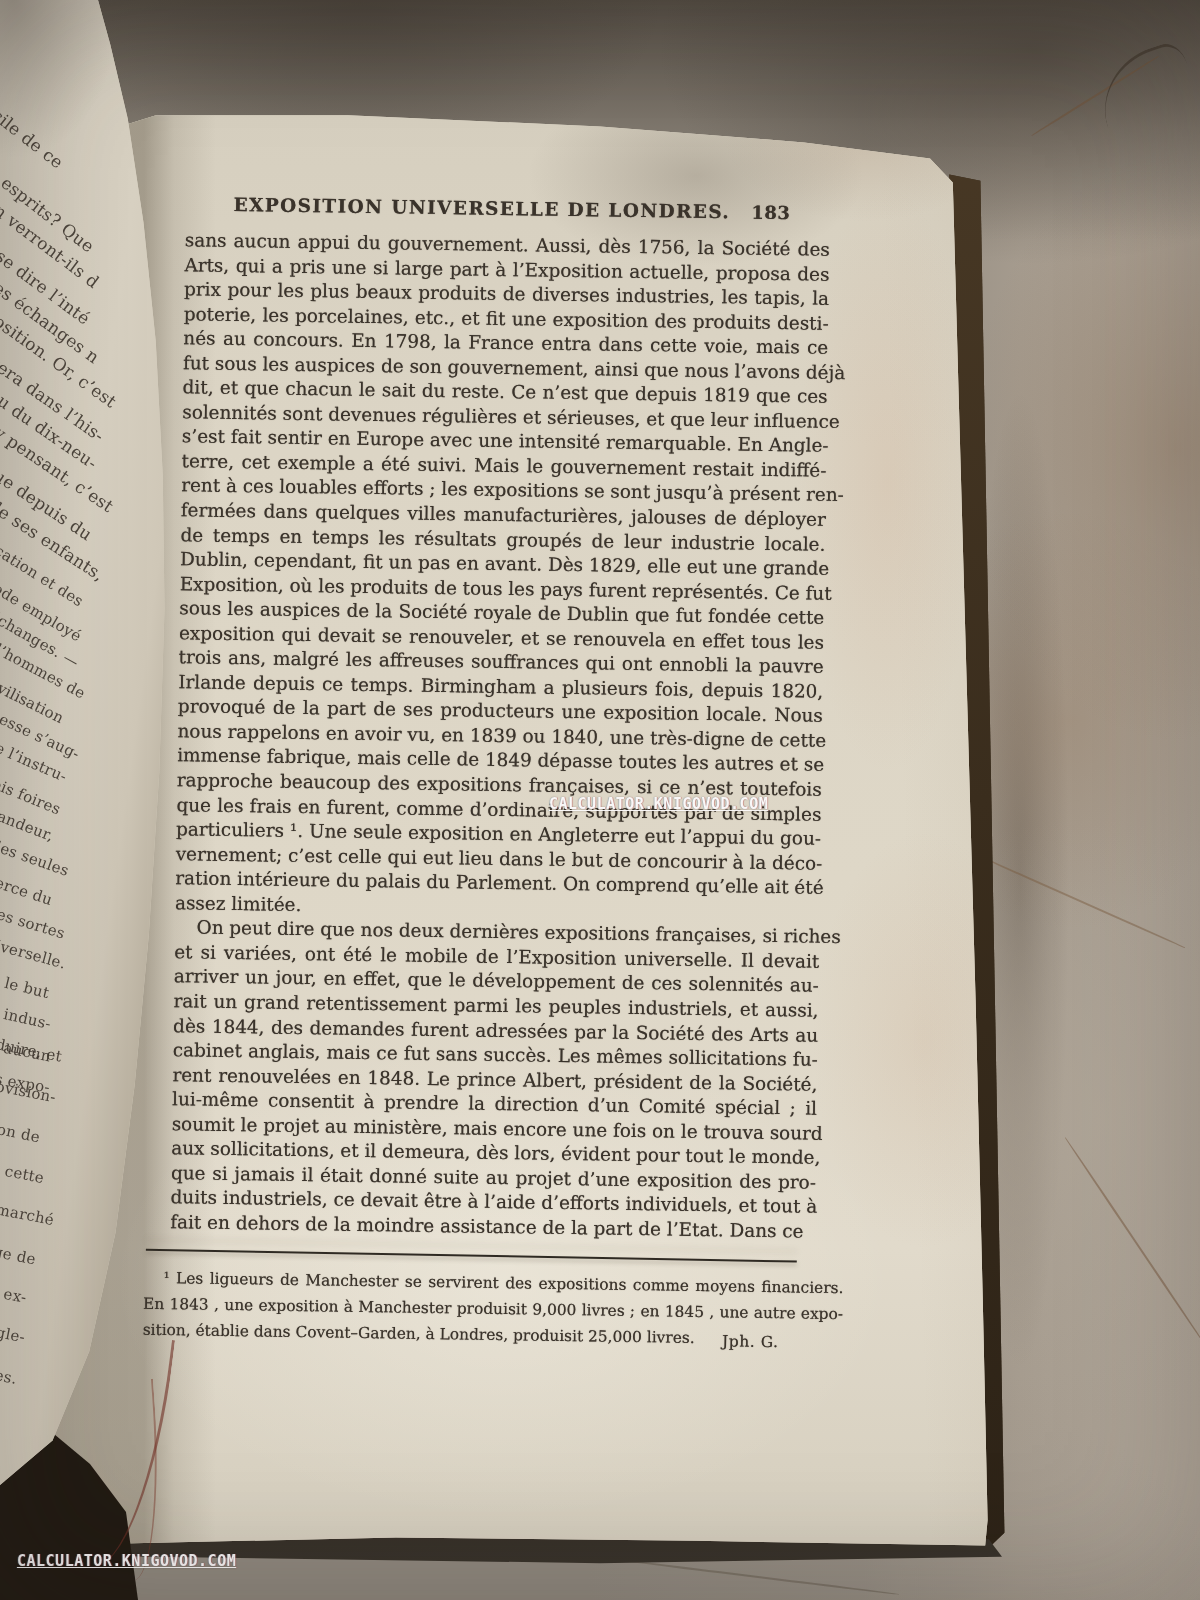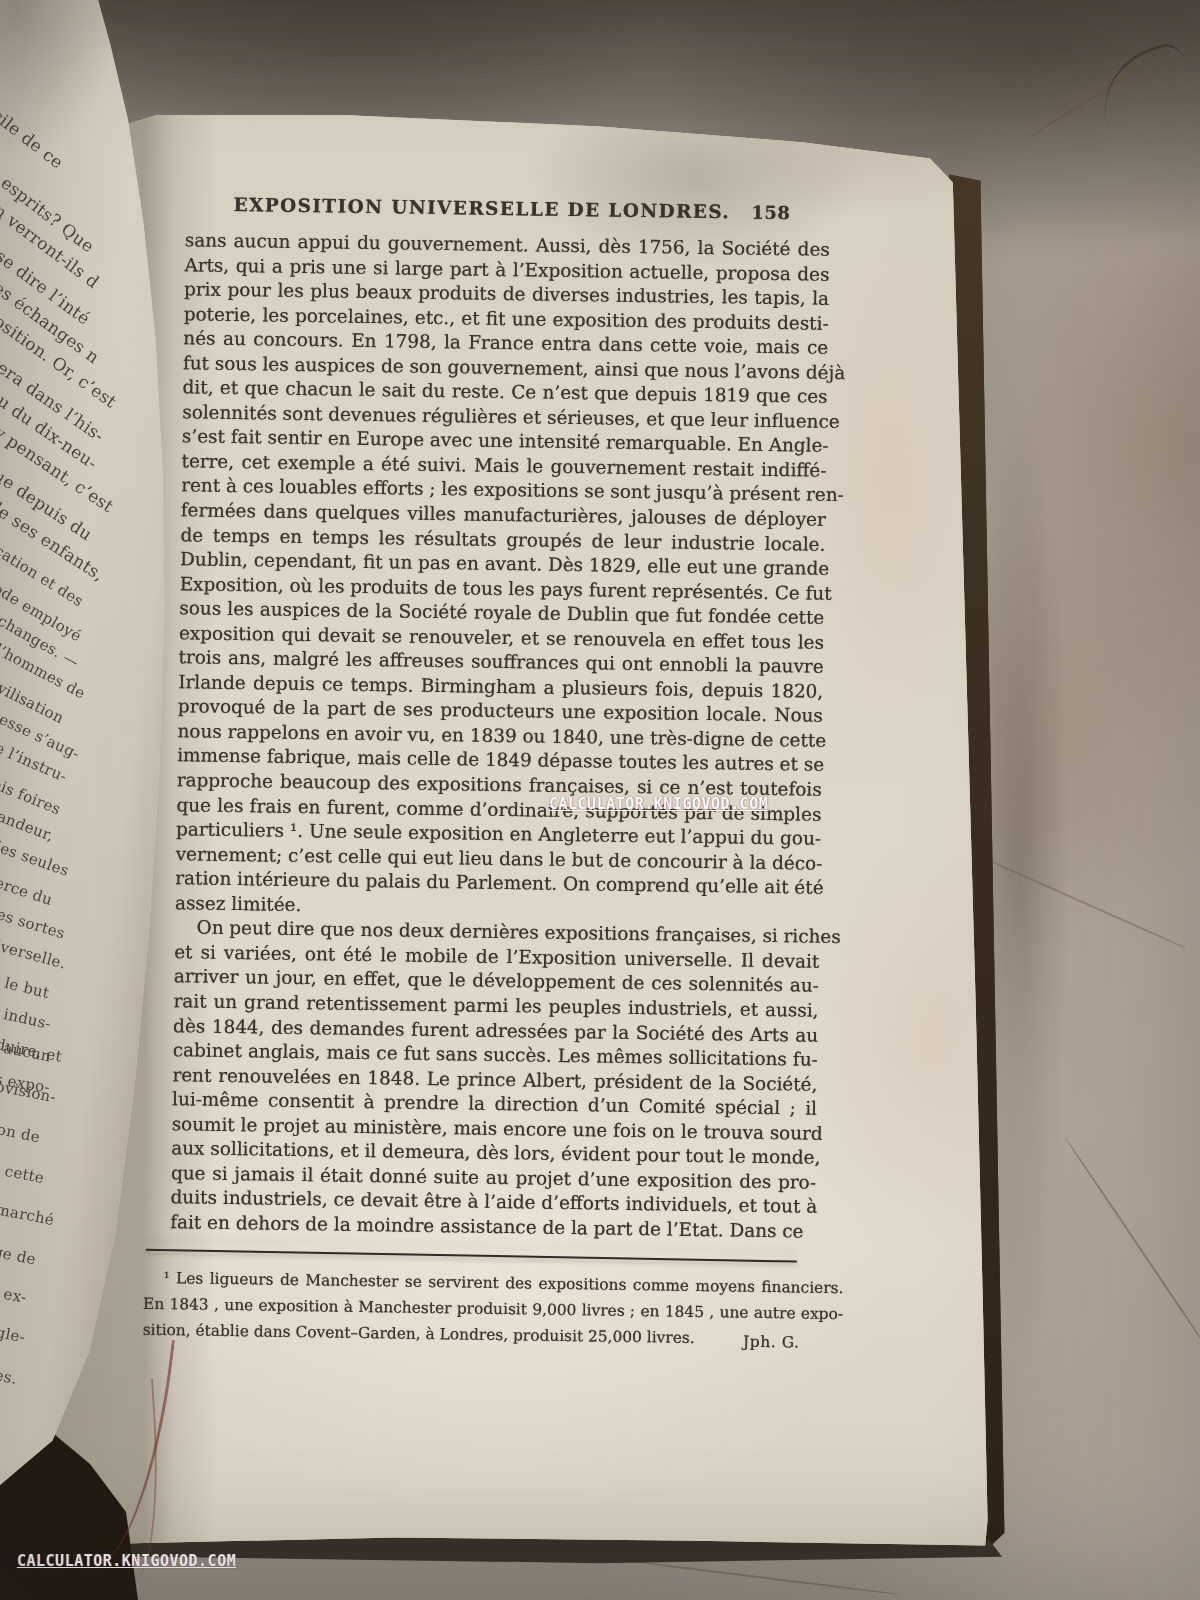--- a/index.html
+++ b/index.html
@@ -102,21 +102,21 @@
   .bline{height:24.55px;line-height:24.55px;text-align:justify;text-align-last:justify;
     white-space:nowrap;}
   .para .bline:last-child{text-align-last:left;}
   .p2 .bline:first-child{text-indent:22px;}
   .frule{height:2px;background:#2f2a23;width:101%;margin:16px 0 0 -24px;
     transform:rotate(.2deg);box-shadow:0 3px 4px rgba(90,78,62,.35),0 -10px 6px rgba(120,108,90,.18);}
   .fnote{position:relative;margin:13px 0 0 -26px;width:700px;font-size:15.4px;}
   .fline{height:26px;line-height:26px;text-align:justify;text-align-last:justify;white-space:nowrap;}
   .flines .fline:first-child{text-indent:20px;}
   .flines .fline:last-child{text-align-last:left;}
-  .fsig{position:absolute;right:43px;bottom:1px;font-size:15.4px;letter-spacing:.6px;}
+  .fsig{position:absolute;right:64px;bottom:1px;font-size:15.4px;letter-spacing:.6px;}
   
   .wm{position:absolute;font-family:"DejaVu Sans Mono","Liberation Mono",monospace;
     font-weight:bold;color:rgba(255,255,255,.93);letter-spacing:.5px;
     text-shadow:1px 0 0 rgba(205,90,90,.35),-1px 0 0 rgba(90,150,200,.22),0 0 2px rgba(60,40,40,.35);text-decoration:underline;}
   .wm-center{left:549px;top:795px;font-size:15px;}
   .wm-bottom{left:17px;top:1552px;font-size:15px;}
   .vignette{position:absolute;inset:0;pointer-events:none;
     box-shadow:inset 0 0 140px rgba(38,33,28,.28);}
 </style>
 </head>
@@ -179,21 +179,21 @@
         <span class="frag" style="top: 1241px; left: -14px; transform: rotate(11deg); font-size: 15px;">rge de</span>
         <span class="frag" style="top: 1282px; left: -9px; transform: rotate(11deg); font-size: 15px;">s ex-</span>
         <span class="frag" style="top: 1323px; left: -4px; transform: rotate(11deg); font-size: 15px;">gle-</span>
         <span class="frag" style="top: 1364px; left: -14px; transform: rotate(11deg); font-size: 15px;">ées.</span>
       </div>
   </div>
 
   <div class="textblock">
     <div class="pheader">
       <span class="ptitle">EXPOSITION UNIVERSELLE DE LONDRES.</span>
-      <span class="pnum">158</span>
+      <span class="pnum">183</span>
     </div>
     <div class="pbody">
       <div class="para p1">
           <div class="bline">sans aucun appui du gouvernement. Aussi, dès 1756, la Société des</div>
           <div class="bline">Arts, qui a pris une si large part à l’Exposition actuelle, proposa des</div>
           <div class="bline">prix pour les plus beaux produits de diverses industries, les tapis, la</div>
           <div class="bline">poterie, les porcelaines, etc., et fit une exposition des produits desti-</div>
           <div class="bline">nés au concours. En 1798, la France entra dans cette voie, mais ce</div>
           <div class="bline">fut sous les auspices de son gouvernement, ainsi que nous l’avons déjà</div>
           <div class="bline">dit, et que chacun le sait du reste. Ce n’est que depuis 1819 que ces</div>

